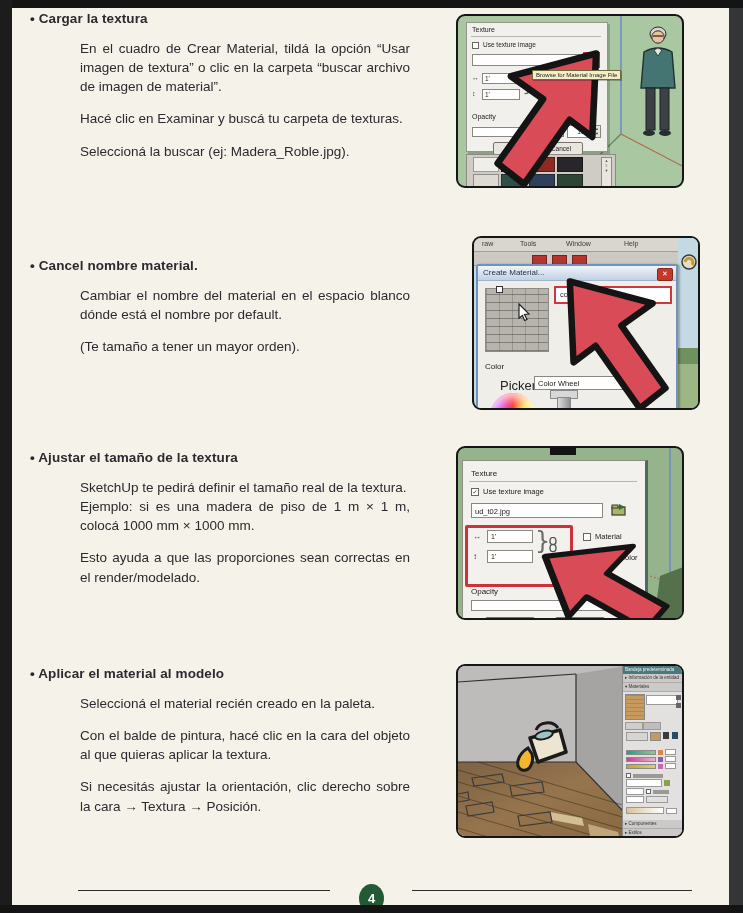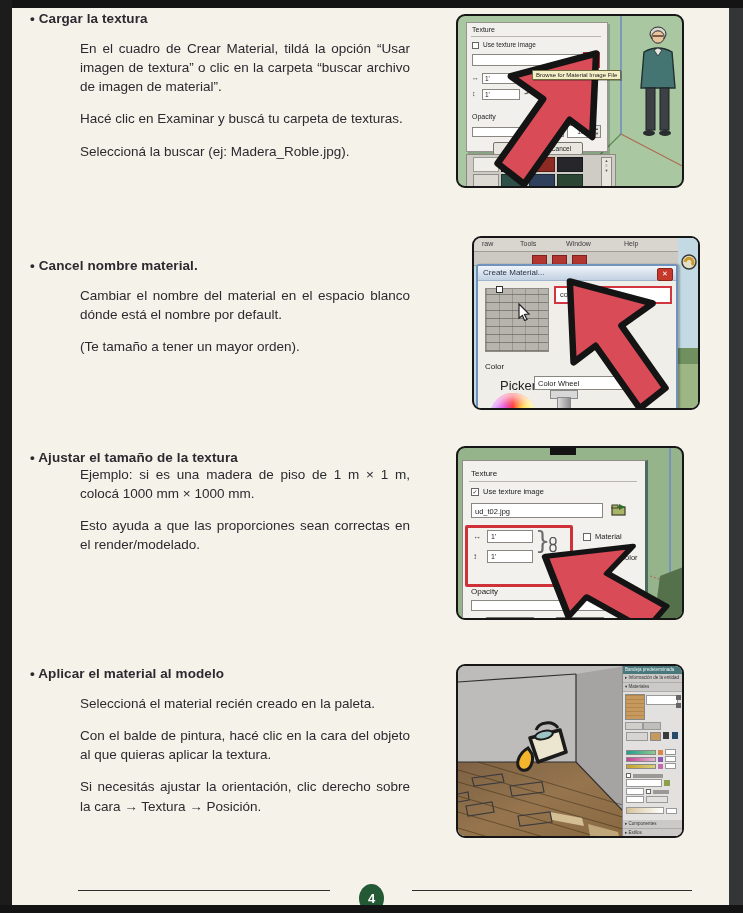--- a/index.html
+++ b/index.html
@@ -92,20 +92,21 @@
     </div>
 
     <div class="sec" style="top:250px">
       <h3>Cancel nombre material.</h3>
       <p>Cambiar el nombre del material en el espacio blanco dónde está el nombre por default.</p>
       <p>(Te tamaño a tener un mayor orden).</p>
     </div>
 
     <div class="sec" style="top:442px">
       <h3>Ajustar el tamaño de la textura</h3>
+      <p>SketchUp te pedirá definir el tamaño real de la textura.</p>
       <p class="tight">Ejemplo: si es una madera de piso de 1 m × 1 m, colocá 1000 mm × 1000 mm.</p>
       <p>Esto ayuda a que las proporciones sean correctas en el render/modelado.</p>
     </div>
 
     <div class="sec" style="top:658px">
       <h3>Aplicar el material al modelo</h3>
       <p>Seleccioná el material recién creado en la paleta.</p>
       <p>Con el balde de pintura, hacé clic en la cara del objeto al que quieras aplicar la textura.</p>
       <p>Si necesitás ajustar la orientación, clic derecho sobre la cara → Textura → Posición.</p>
     </div>

